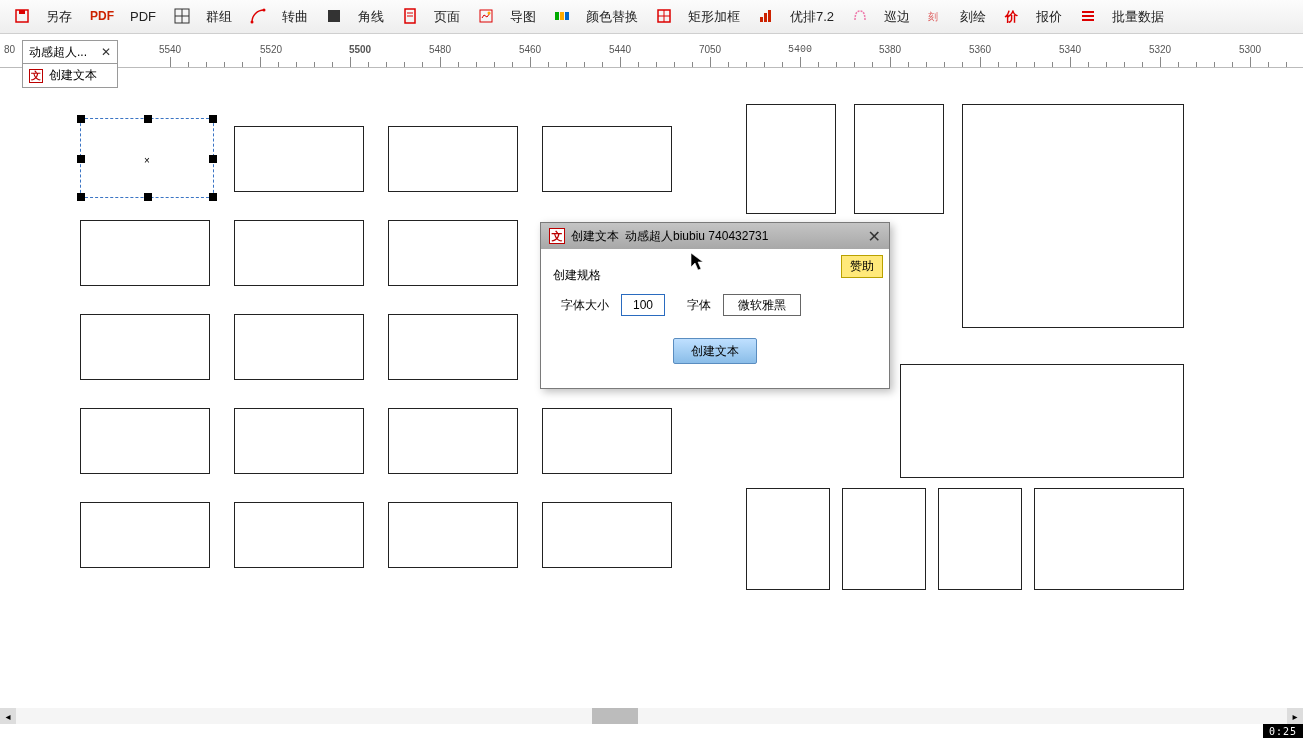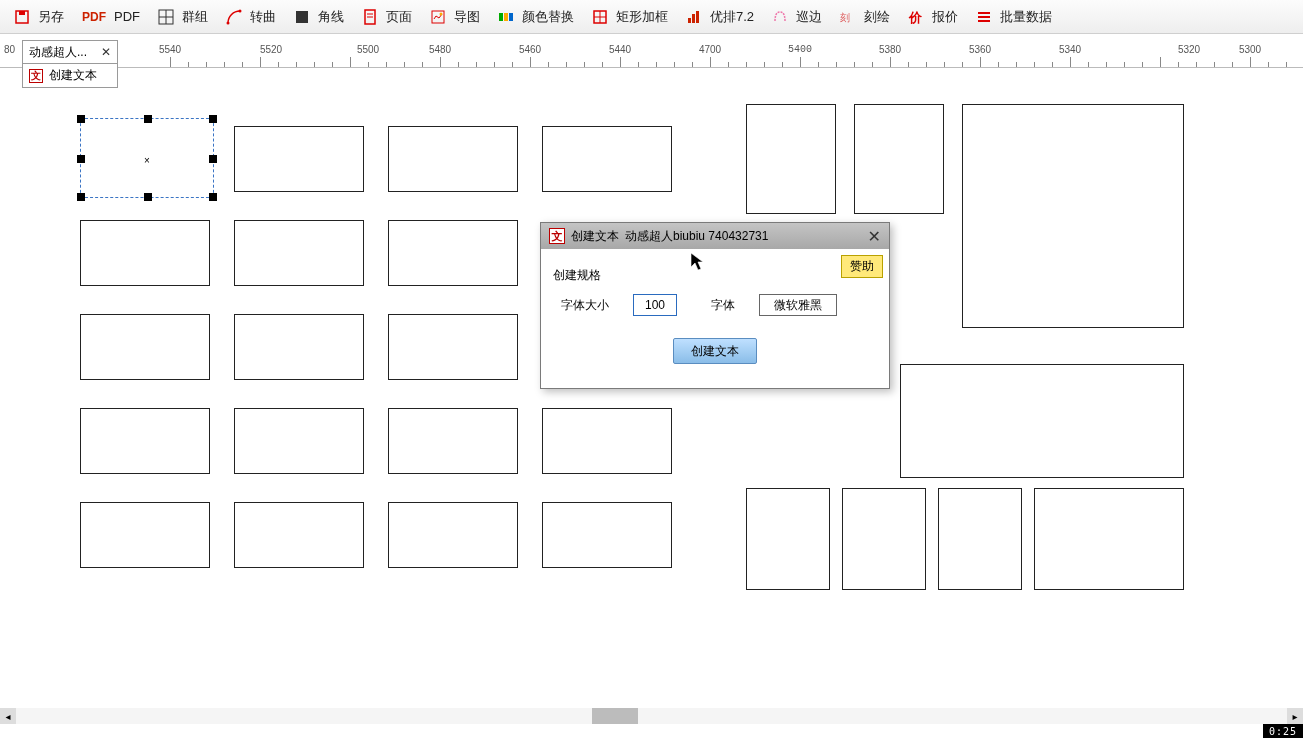--- a/index.html
+++ b/index.html
@@ -1,20 +1,20 @@
 <!DOCTYPE html>
 <html><head>
 <meta charset="utf-8">
 <style>
 *{box-sizing:border-box;margin:0;padding:0;font-family:"Microsoft YaHei",Arial,sans-serif}
 body{width:1303px;height:738px;background:#fff;overflow:hidden;position:relative}
 
 
 .toolbar{height:34px;background:linear-gradient(#fcfcfc,#eeeeee);border-bottom:1px solid #cfcfcf;display:flex;align-items:center;padding:0 6px;gap:2px}
-.tb-item{display:flex;align-items:center;gap:8px;padding:2px 8px;font-size:13px;color:#222;cursor:pointer;white-space:nowrap}
+.tb-item{display:flex;align-items:flex-start;gap:16px;padding:2px 8px;font-size:13px;color:#222;cursor:pointer;white-space:nowrap}
 .tb-ico{width:16px;height:16px;display:inline-flex;align-items:center;justify-content:center}
 .tb-ico svg{width:16px;height:16px}
 .pdf-label{font-weight:bold;font-size:12px;color:#c20}
 
 
 .tabbar{position:absolute;top:40px;left:22px;display:flex;flex-direction:column;z-index:3}
 .tab{width:96px;height:24px;border:1px solid #9a9a9a;background:#fff;display:flex;align-items:center;justify-content:space-between;padding:0 6px;font-size:12px}
 .tab .x{font-size:12px;color:#333;cursor:pointer}
 .tab2{width:96px;height:24px;border:1px solid #9a9a9a;border-top:none;background:#fff;display:flex;align-items:center;gap:6px;padding:0 6px;font-size:12px}
 
@@ -35,21 +35,21 @@
 .cross{position:absolute;font-size:10px;color:#000}
 
 
 .dialog{position:absolute;top:222px;left:540px;width:350px;border:1px solid #7a7a7a;background:#fff;box-shadow:3px 3px 8px rgba(0,0,0,0.25);z-index:10}
 .dlg-title{height:26px;background:linear-gradient(#c4c4c4,#a8a8a8);display:flex;align-items:center;padding:0 8px;font-size:12px;position:relative}
 .dlg-title .wen{width:16px;height:16px;border:1px solid #b00;color:#b00;font-size:11px;font-weight:bold;display:flex;align-items:center;justify-content:center;margin-right:6px;background:#fff}
 .dlg-title .dx{position:absolute;right:8px;font-size:16px;color:#333;cursor:pointer}
 .dlg-body{padding:10px;font-size:12px;position:relative}
 .sponsor{position:absolute;right:6px;top:6px;background:#ffe97a;border:1px solid #b9a100;padding:2px 8px;font-size:12px;cursor:pointer}
 .group-title{margin:8px 0 10px 2px}
-.row{display:flex;align-items:center;gap:24px;margin:0 0 12px 10px}
+.row{display:flex;align-items:center;gap:12px;margin:0 0 12px 10px}
 .row input[type=text]{width:44px;height:22px;border:1px solid #2a6bbf;text-align:center;font-size:12px}
 .row .fontbox{width:78px;height:22px;border:1px solid #666;text-align:center;font-size:12px;display:flex;align-items:center;justify-content:center}
 .chk{display:flex;align-items:center;gap:4px}
 .chk input{width:13px;height:13px}
 .dlg-foot{display:flex;justify-content:center;padding:10px 0 14px}
 .btn-create{width:84px;height:26px;background:linear-gradient(#bfe0ff,#8abde8);border:1px solid #5a8dc0;font-size:12px;cursor:pointer;border-radius:2px}
 
 
 .cursor{position:absolute;width:0;height:0;z-index:20}
 .cursor svg{width:16px;height:20px}
@@ -201,21 +201,21 @@
       <div class="rtick small" style="left: 188px;"></div>
       <div class="rtick small" style="left: 206px;"></div>
       <div class="rtick small" style="left: 224px;"></div>
       <div class="rtick small" style="left: 242px;"></div>
       <div class="rlbl" style="left: 271px;">5520</div>
       <div class="rtick" style="left: 260px;"></div>
       <div class="rtick small" style="left: 278px;"></div>
       <div class="rtick small" style="left: 296px;"></div>
       <div class="rtick small" style="left: 314px;"></div>
       <div class="rtick small" style="left: 332px;"></div>
-      <div class="rlbl" style="left: 368px;">5500</div>
+      <div class="rlbl" style="left: 360px; font-weight: bold;">5500</div>
       <div class="rtick" style="left: 350px;"></div>
       <div class="rtick small" style="left: 368px;"></div>
       <div class="rtick small" style="left: 386px;"></div>
       <div class="rtick small" style="left: 404px;"></div>
       <div class="rtick small" style="left: 422px;"></div>
       <div class="rlbl" style="left: 440px;">5480</div>
       <div class="rtick" style="left: 440px;"></div>
       <div class="rtick small" style="left: 458px;"></div>
       <div class="rtick small" style="left: 476px;"></div>
       <div class="rtick small" style="left: 494px;"></div>
@@ -225,21 +225,21 @@
       <div class="rtick small" style="left: 548px;"></div>
       <div class="rtick small" style="left: 566px;"></div>
       <div class="rtick small" style="left: 584px;"></div>
       <div class="rtick small" style="left: 602px;"></div>
       <div class="rlbl" style="left: 620px;">5440</div>
       <div class="rtick" style="left: 620px;"></div>
       <div class="rtick small" style="left: 638px;"></div>
       <div class="rtick small" style="left: 656px;"></div>
       <div class="rtick small" style="left: 674px;"></div>
       <div class="rtick small" style="left: 692px;"></div>
-      <div class="rlbl" style="left: 710px;">4700</div>
+      <div class="rlbl" style="left: 710px;">7050</div>
       <div class="rtick" style="left: 710px;"></div>
       <div class="rtick small" style="left: 728px;"></div>
       <div class="rtick small" style="left: 746px;"></div>
       <div class="rtick small" style="left: 764px;"></div>
       <div class="rtick small" style="left: 782px;"></div>
       <div class="rlbl" style="left: 800px; font-family: Liberation Mono, monospace;">5400</div>
       <div class="rtick" style="left: 800px;"></div>
       <div class="rtick small" style="left: 818px;"></div>
       <div class="rtick small" style="left: 836px;"></div>
       <div class="rtick small" style="left: 854px;"></div>
@@ -255,21 +255,21 @@
       <div class="rtick small" style="left: 998px;"></div>
       <div class="rtick small" style="left: 1016px;"></div>
       <div class="rtick small" style="left: 1034px;"></div>
       <div class="rtick small" style="left: 1052px;"></div>
       <div class="rlbl" style="left: 1070px;">5340</div>
       <div class="rtick" style="left: 1070px;"></div>
       <div class="rtick small" style="left: 1088px;"></div>
       <div class="rtick small" style="left: 1106px;"></div>
       <div class="rtick small" style="left: 1124px;"></div>
       <div class="rtick small" style="left: 1142px;"></div>
-      <div class="rlbl" style="left: 1160px; margin-left: 29px;">5320</div>
+      <div class="rlbl" style="left: 1160px;">5320</div>
       <div class="rtick" style="left: 1160px;"></div>
       <div class="rtick small" style="left: 1178px;"></div>
       <div class="rtick small" style="left: 1196px;"></div>
       <div class="rtick small" style="left: 1214px;"></div>
       <div class="rtick small" style="left: 1232px;"></div>
       <div class="rlbl" style="left: 1250px;">5300</div>
       <div class="rtick" style="left: 1250px;"></div>
       <div class="rtick small" style="left: 1268px;"></div>
       <div class="rtick small" style="left: 1286px;"></div>
     </div>

